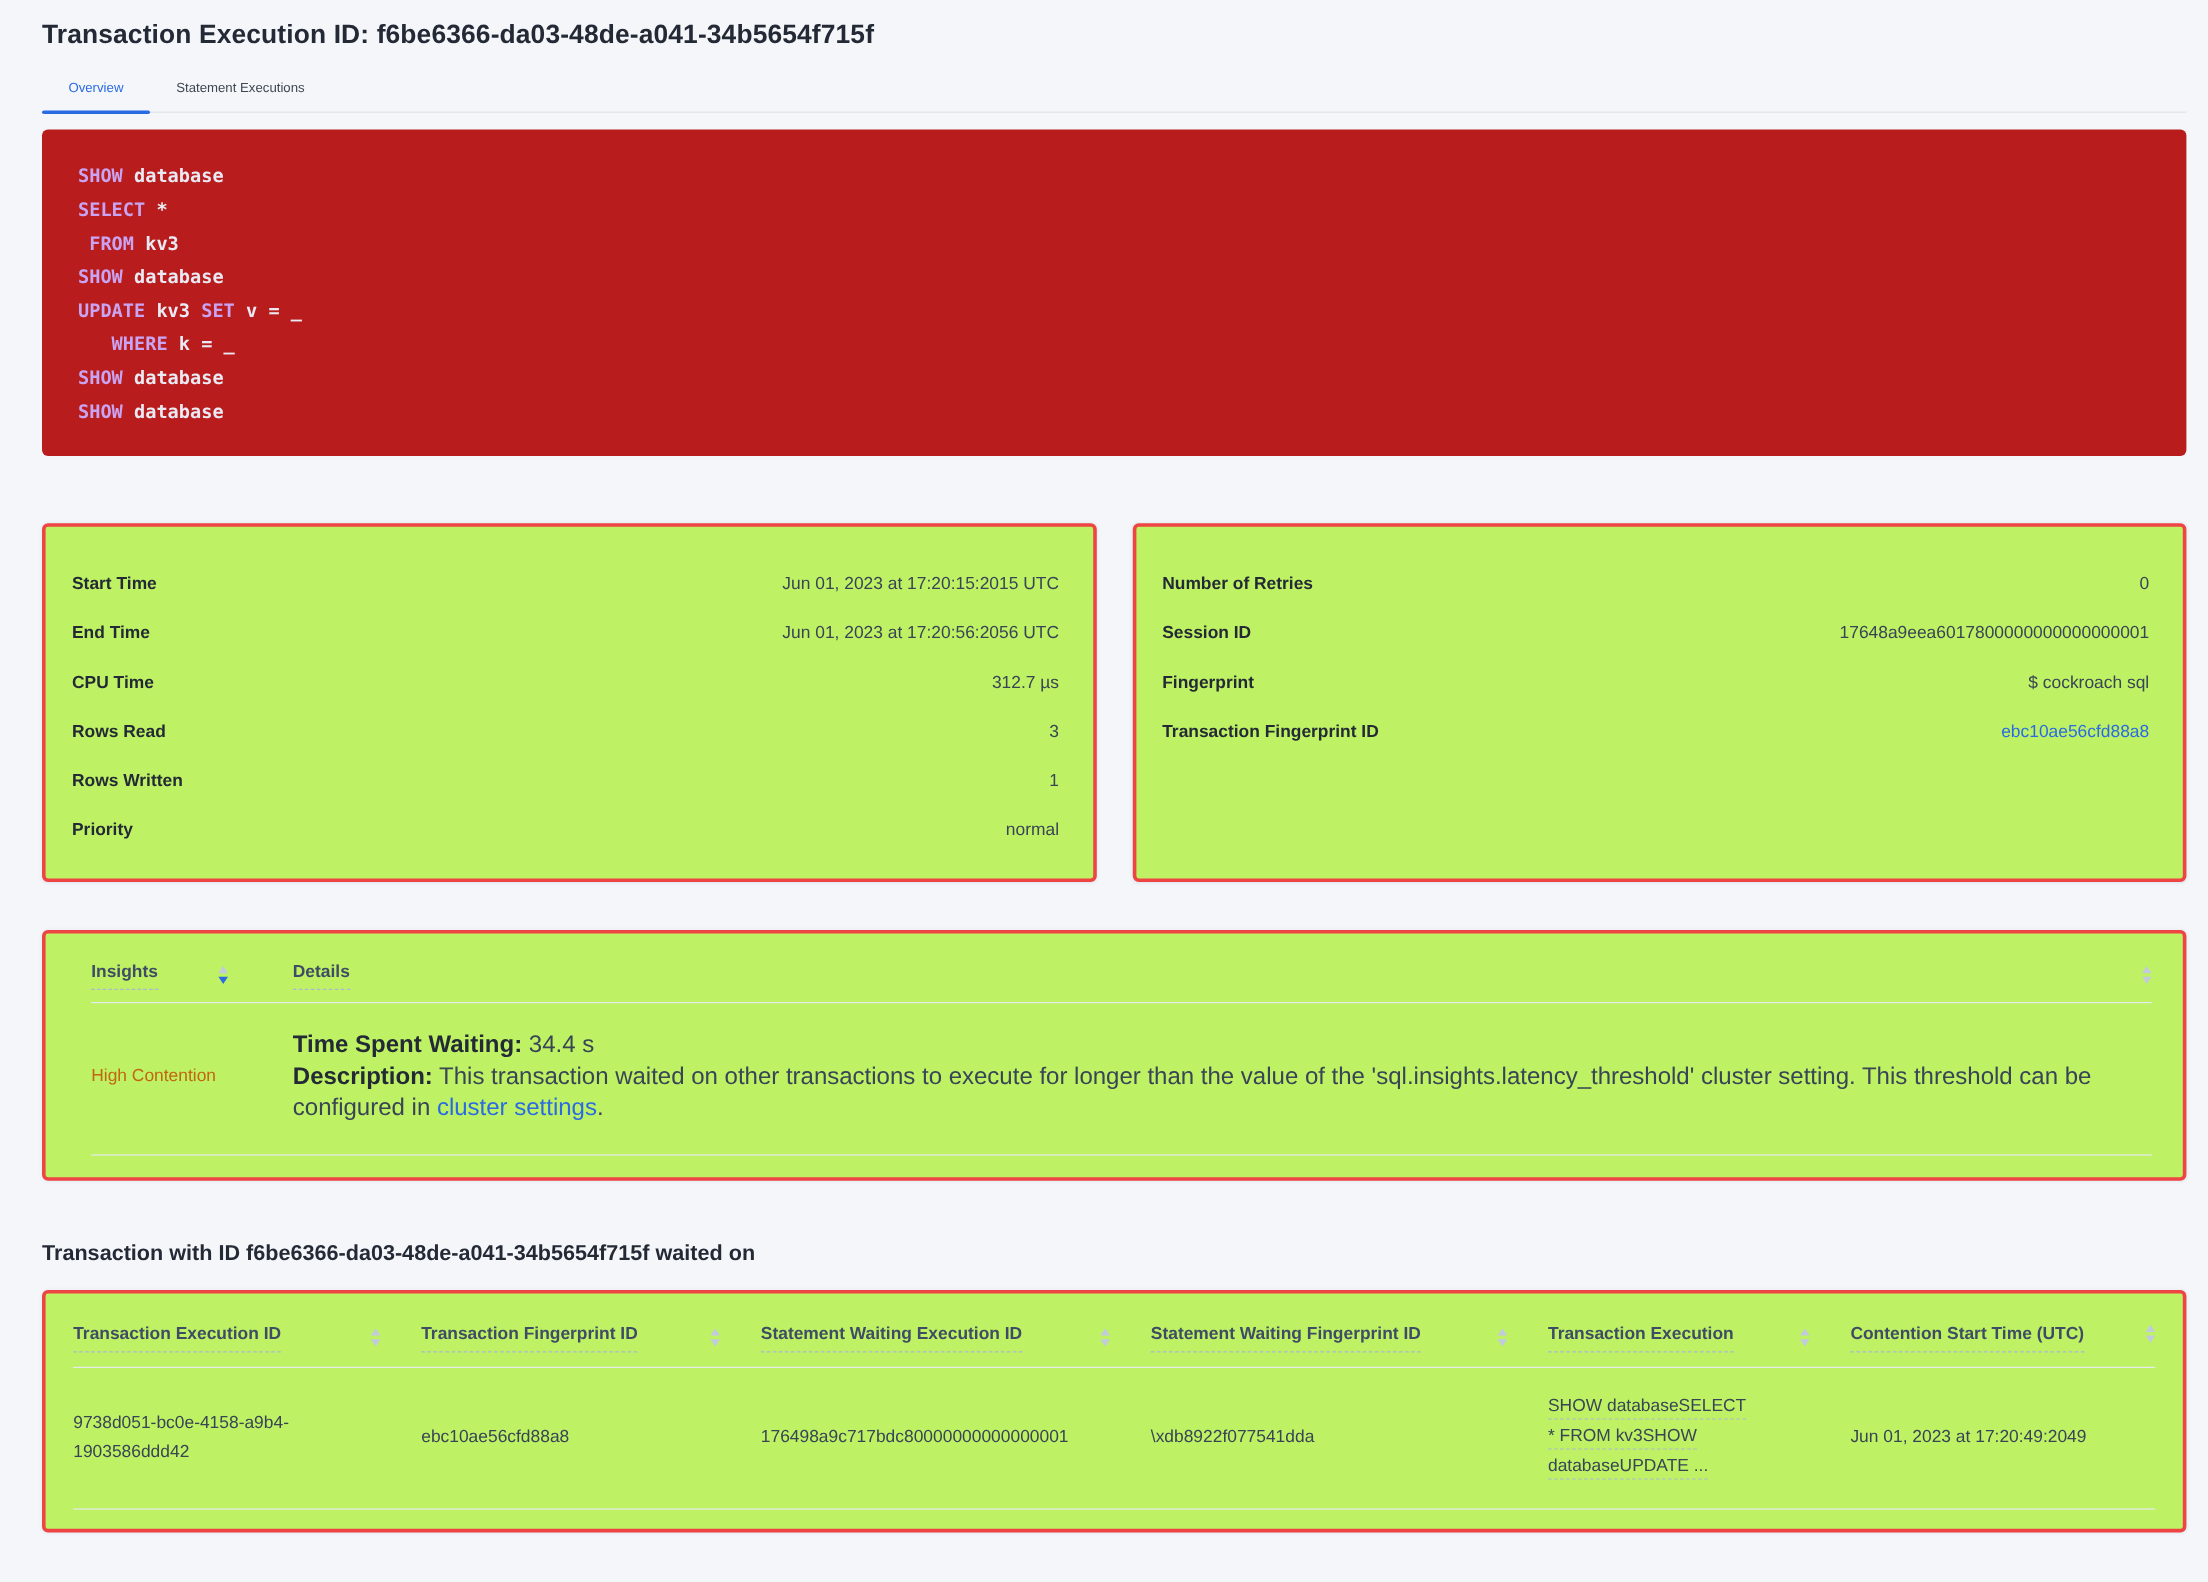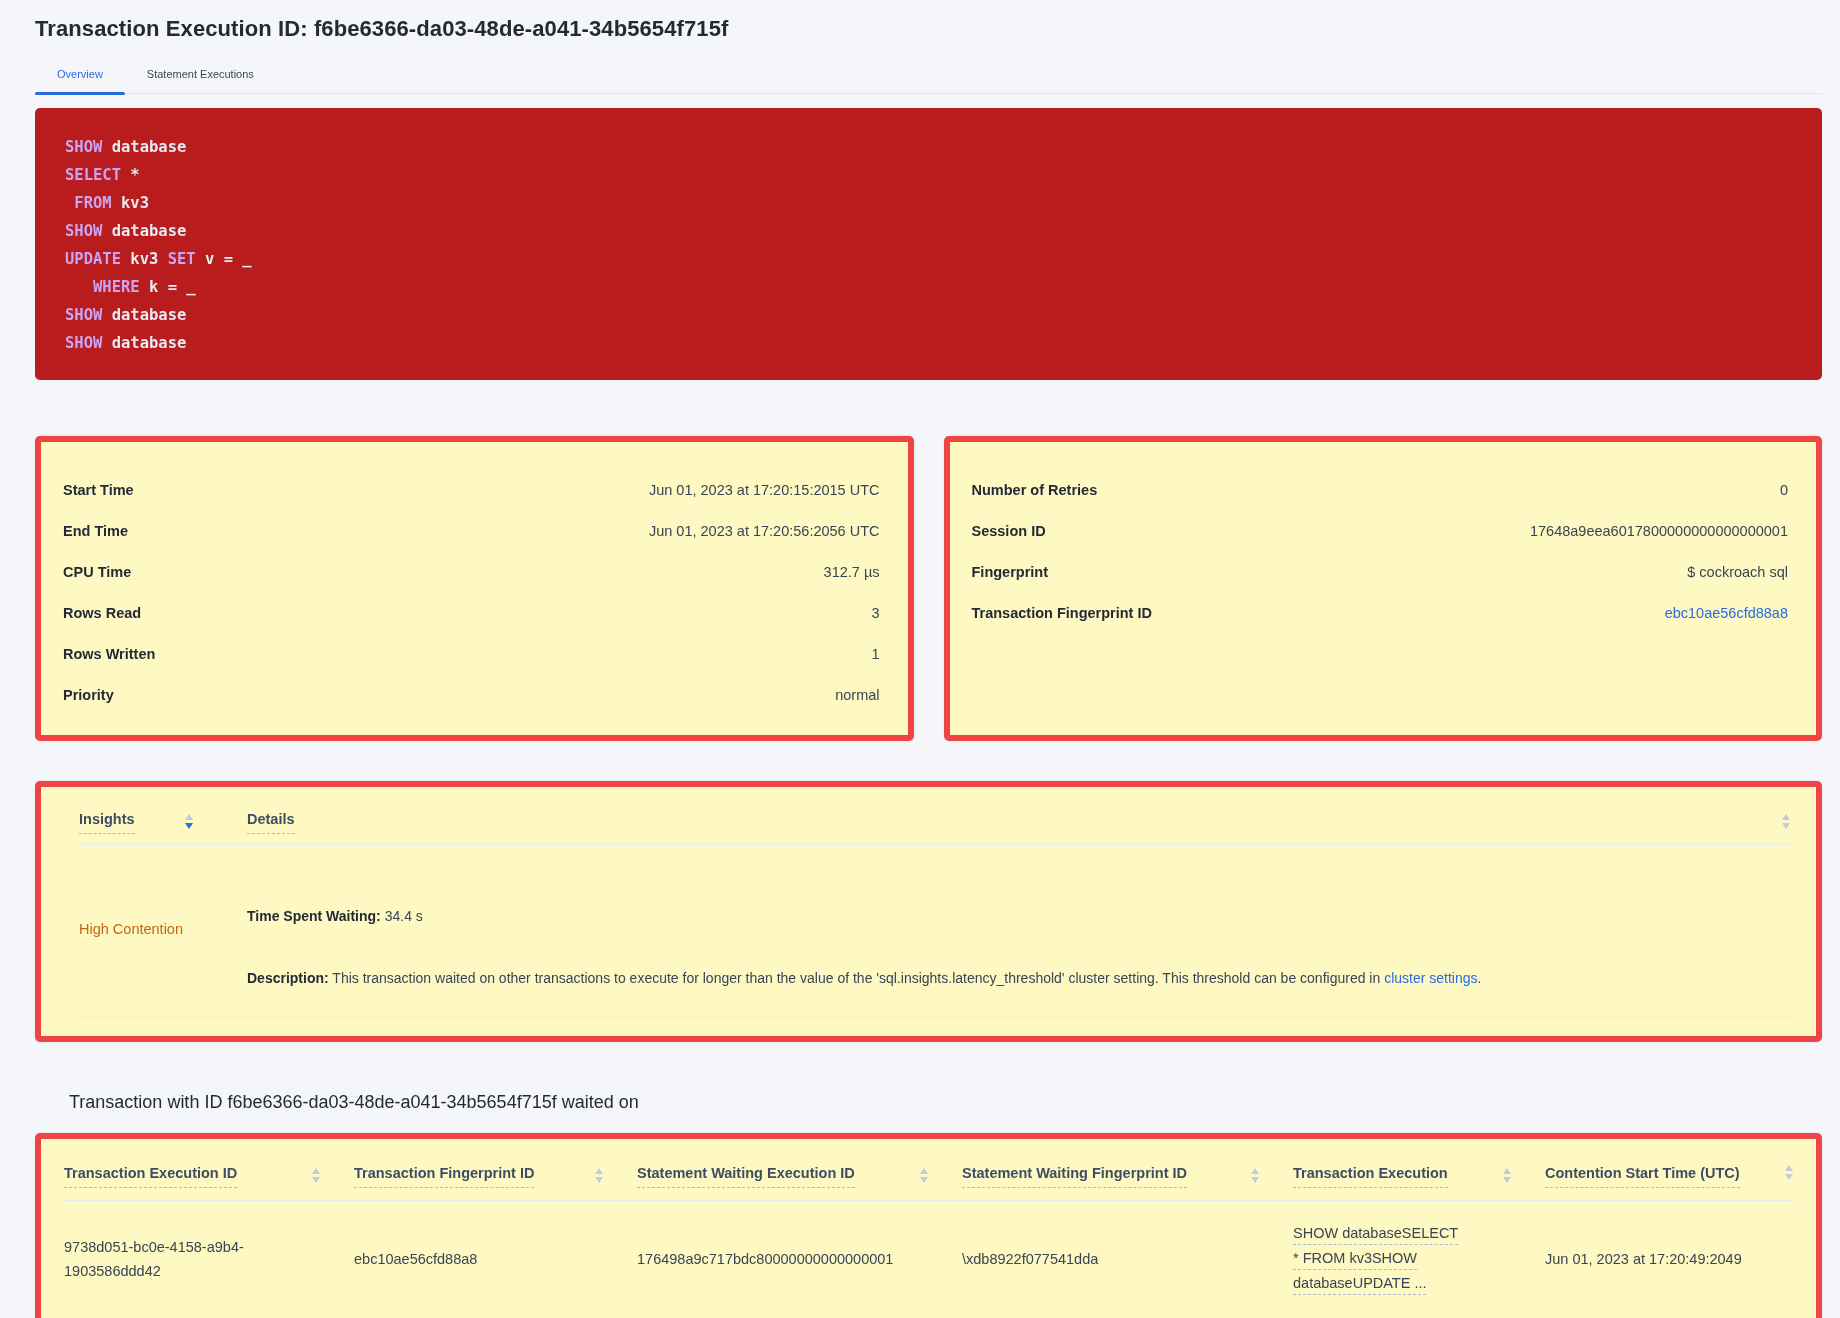--- a/index.html
+++ b/index.html
@@ -17,21 +17,21 @@
     background:#2b6be2; border-radius:2px; }
 
   
   .sql-box { margin-top:14px; background:#b91c1c; border-radius:5px; padding:25px 30px 23px 30px; }
   .sql-line { font-family:"DejaVu Sans Mono", monospace; font-size:15.5px; line-height:28px;
     white-space:pre; letter-spacing:0; }
   .sql-line .kw { color:#c9a4f2; font-weight:bold; }
   .sql-line .pl { color:#e9eaf4; font-weight:bold; }
 
   
-  .card { background:#fef9c3; border:6px solid #ef4444; border-radius:5px;
+  .card { background:#bef264; border:3px solid #ef4444; border-radius:5px;
     box-shadow:0 0 3px rgba(67,90,111,.12); }
 
   .cards-row { display:flex; gap:30px; margin-top:56px; }
   .summary-card { flex:1; padding:27px 28px 20px 22px; }
   .sum-row { display:flex; justify-content:space-between; align-items:center; height:41px; }
   .sum-label { font-size:14.5px; font-weight:bold; color:#242a35; }
   .sum-value { font-size:14.5px; color:#394455; }
   a.link { color:#2b6be2; text-decoration:none; cursor:pointer; }
 
   .dashed { border-bottom:1px dashed #aab8d2; padding-bottom:6px; }
@@ -48,25 +48,25 @@
   .divider { height:1px; background:#e6eaf1; }
 
   
   .insights-card { margin-top:40px; padding:18px 26px 18px 38px; }
   .ins-head { display:grid; grid-template-columns:168px 1fr 30px; align-items:flex-start; padding:6px 0 10px 0; }
   .ins-th { display:flex; align-items:flex-start;gap:24px; }
   .ins-th .caret { margin-left:26px; margin-top:3px; }
   .ins-head .right { justify-content:flex-end; }
   .ins-row { display:grid; grid-template-columns:168px 1fr; align-items:center; padding:22px 0 26px 0; }
   .ins-name { font-size:14.5px; color:#c2660f; }
-  .ins-details p { font-size:14px; line-height:26px; color:#394455;margin-top:36px; }
+  .ins-details p { font-size:20px; line-height:26px; color:#394455; }
   .ins-details b { color:#242a35; }
 
   
-  h2.waited-heading { margin-top:50px; font-size:18px; font-weight:normal; color:#242a35;margin-left:34px; }
+  h2.waited-heading { margin-top:50px; font-size:18px; font-weight:bold; color:#242a35; }
   .waited-card { margin-top:20px; padding:22px 23px 16px 23px; }
   .w-grid { display:grid; grid-template-columns:290px 283px 325px 331px 252px 1fr 26px; }
   .w-head { align-items:flex-start; padding:4px 0 12px 0; }
   .w-th { display:flex; align-items:flex-start; padding-right:34px; }
   .w-th .caret { margin-left:auto; margin-top:3px; }
   .w-th.last { padding-right:0; }
   .w-trailing { display:flex; justify-content:flex-end; }
   .w-row { align-items:center; padding:20px 0 22px 0; min-height:100px; }
   .w-td { font-size:14.5px; color:#394455; padding-right:55px; line-height:24px; }
   .w-td.no-pad { padding-right:10px; }

